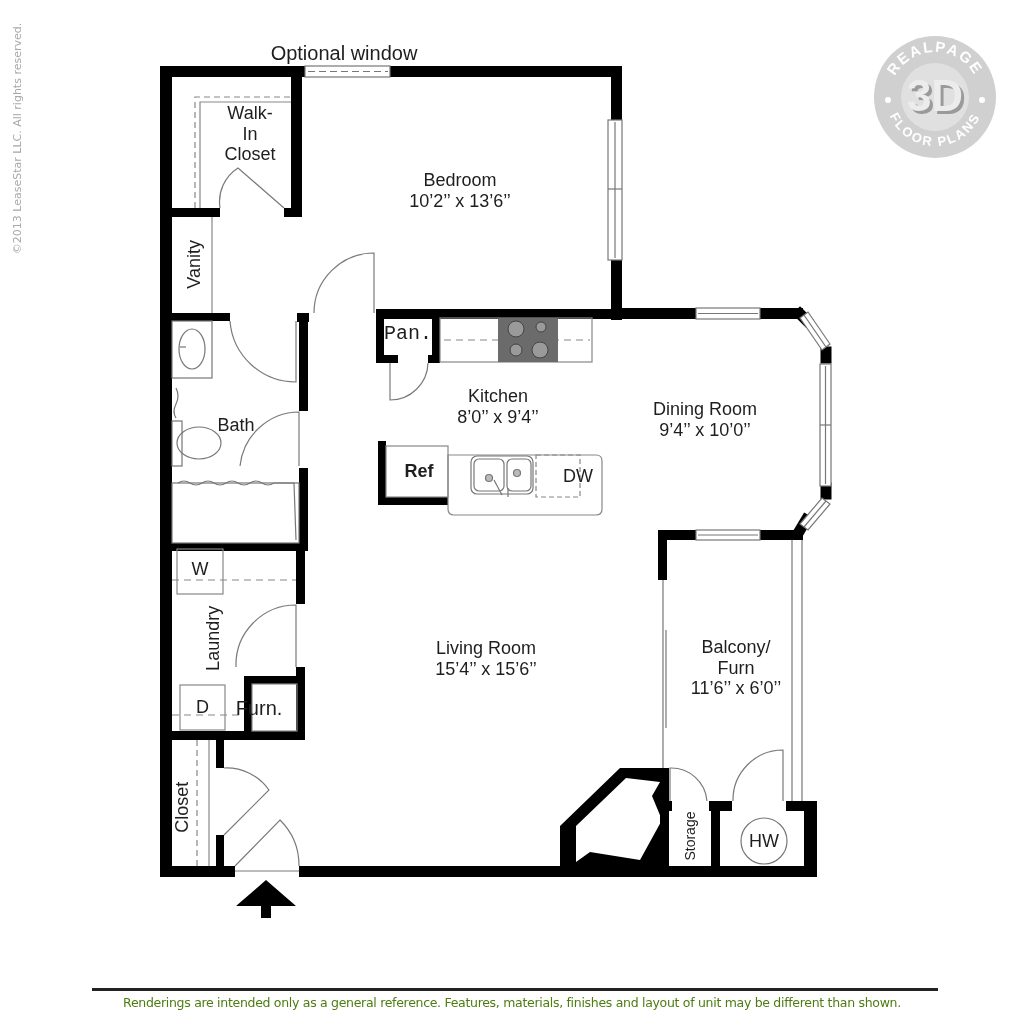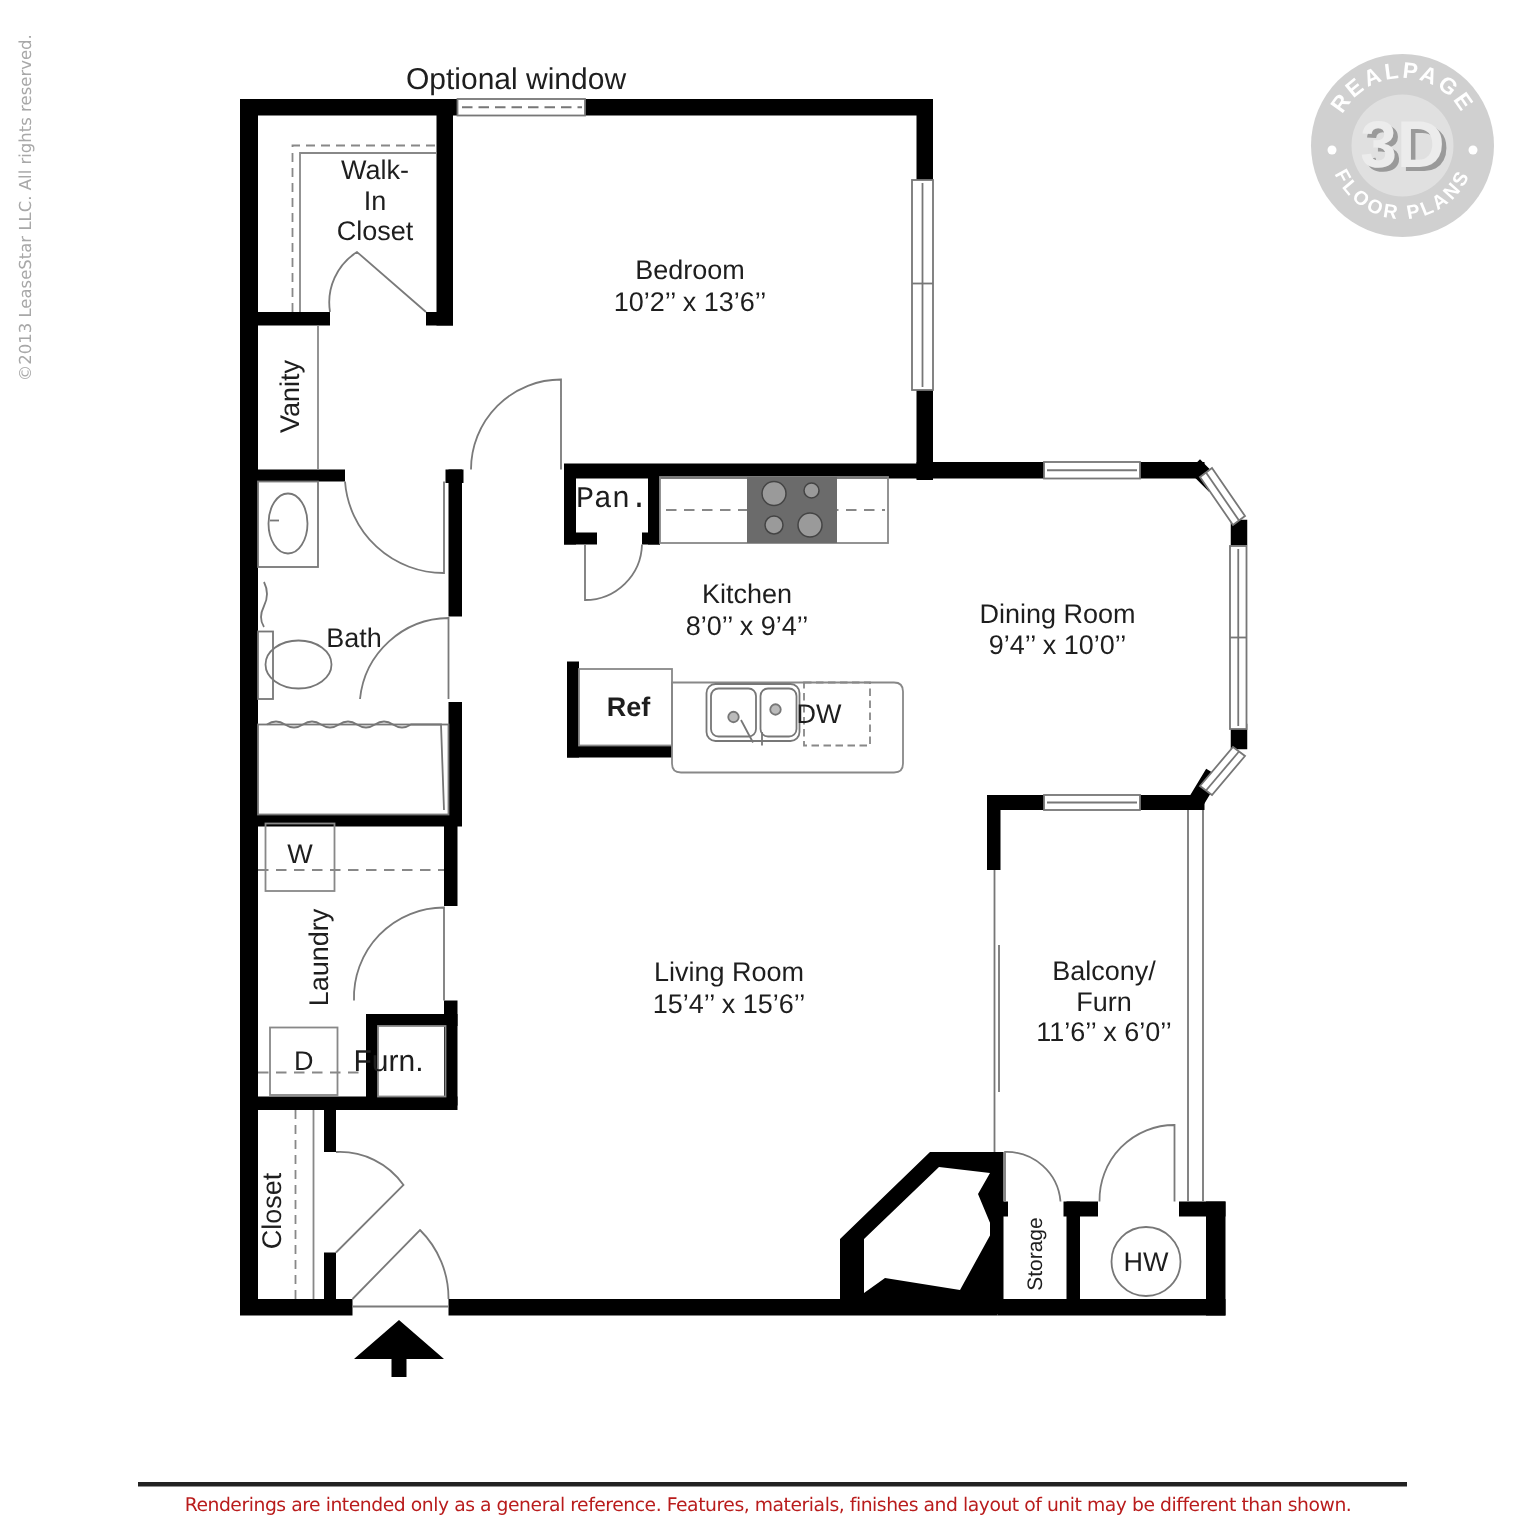--- a/index.html
+++ b/index.html
@@ -3,21 +3,21 @@
 <meta charset="utf-8">
 <style>
   html, body { margin: 0; padding: 0; background: #ffffff; }
   body { width: 1024px; height: 1024px; position: relative; overflow: hidden; font-family: "Liberation Sans", sans-serif; color: #1a1a1a; }
   #plan { position: absolute; left: 0; top: 0; }
   .lbl { position: absolute; text-align: center; font-family: "Liberation Sans", sans-serif; color: #1e1e1e; line-height: 1.15; white-space: nowrap; }
   .room { font-size: 18px; }
   .small { font-size: 20px; }
   .vert { transform-origin: center center; transform: rotate(-90deg); }
   .copyright { position: absolute; left: -128px; top: 132px; width: 290px; font-size: 11px; color: #a8a8a8; transform: rotate(-90deg); text-align: center; font-family: "DejaVu Sans", sans-serif; white-space: nowrap; }
-  .disclaimer { position: absolute; left: 60px; width: 904px; top: 995px; font-size: 12.5px; color: #b91c1c; text-align: center; font-family: "DejaVu Sans", sans-serif; letter-spacing: -0.3px; white-space: nowrap; }
+  .disclaimer { position: absolute; left: 60px; width: 904px; top: 995px; font-size: 12.5px; color: #4d7c0f; text-align: center; font-family: "DejaVu Sans", sans-serif; letter-spacing: -0.3px; white-space: nowrap; }
   .footer-rule { position: absolute; left: 92px; top: 988px; width: 846px; height: 3px; background: #222; }
   .logo { position: absolute; left: 872px; top: 34px; width: 126px; height: 126px; }
 </style>
 </head>
 <body>
 
 <div class="copyright">©2013 LeaseStar LLC. All rights reserved.</div>
 
 <div class="logo">
   <svg width="126" height="126" viewBox="0 0 126 126">
@@ -249,21 +249,21 @@
   <div>Kitchen</div>
   <div>8’0’’ x 9’4’’</div>
 </div>
 
 <div class="lbl room" style="left:620px; top:399px; width:170px;">
   <div>Dining Room</div>
   <div>9’4’’ x 10’0’’</div>
 </div>
 
 <div class="lbl room" style="left:394px; top:461px; width:50px;font-weight:bold;">Ref</div>
-<div class="lbl room" style="left:524px; top:466px; width:44px;">DW</div>
+<div class="lbl room" style="left:556px; top:466px; width:44px;">DW</div>
 
 <div class="lbl room" style="left:177px; top:559px; width:46px;">W</div>
 <div class="lbl room vert" style="left:168px; top:628px; width:90px;">Laundry</div>
 <div class="lbl room" style="left:180px; top:697px; width:45px;">D</div>
 <div class="lbl small" style="left:235px; top:697px; width:48px;">Furn.</div>
 
 <div class="lbl room" style="left:396px; top:638px; width:180px;">
   <div>Living Room</div>
   <div>15’4’’ x 15’6’’</div>
 </div>

